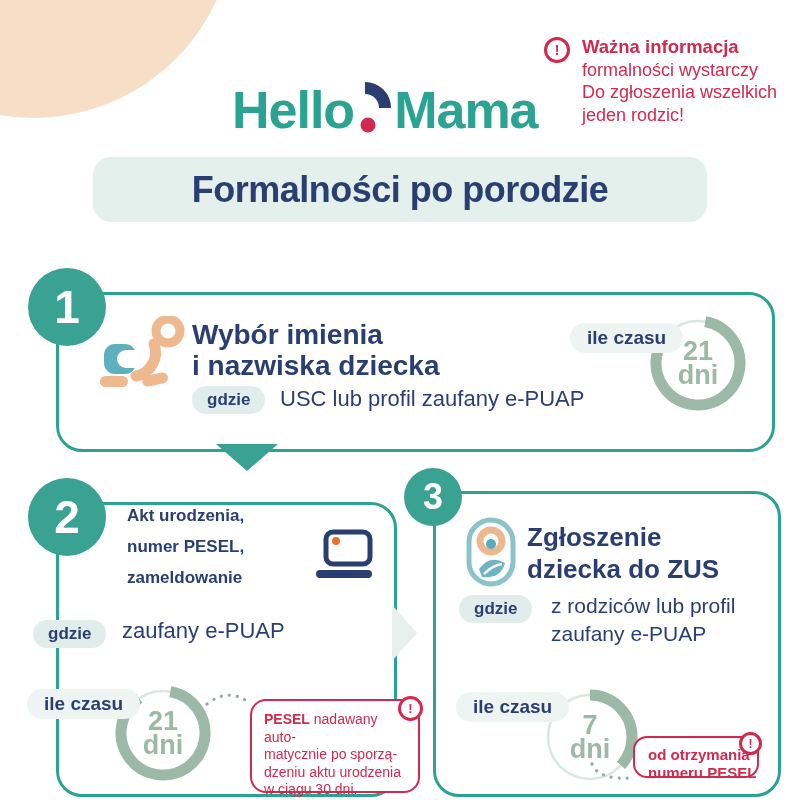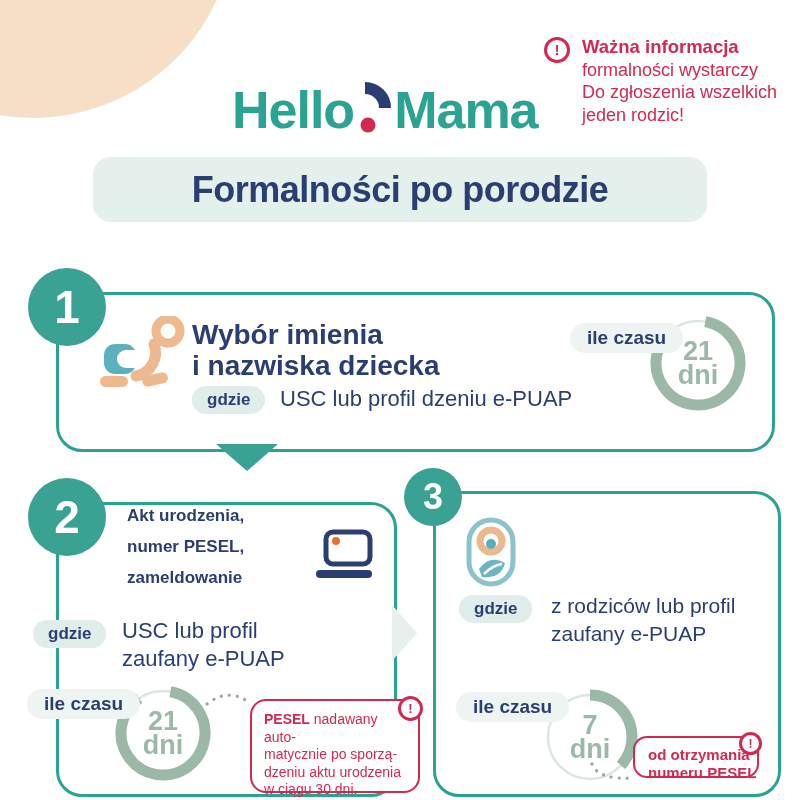--- a/index.html
+++ b/index.html
@@ -117,21 +117,21 @@
     <rect x="4" y="60" width="28" height="11" rx="5.5" fill="#eeb98e"></rect>
     <rect x="46" y="58" width="26" height="11" rx="5.5" fill="#eeb98e" transform="rotate(-12 59 63)"></rect>
   </svg>
 
   <div class="abs step-title t1">
     <div>Wybór imienia</div>
     <div>i nazwiska dziecka</div>
   </div>
   <div class="abs pill where-pill" style="left:192px;top:386px">gdzie</div>
   <div class="abs where-val wv1">
-    <div>USC lub profil dzeniu e-PUAP</div>
+    <div>USC lub profil zaufany e-PUAP</div>
   </div>
   <div class="abs pill time-pill" style="left:570px;top:323px">ile czasu</div>
   <div class="abs ring" style="left:648px;top:313px">
     <svg width="100" height="100">
       <circle class="ring-under" cx="50" cy="50" r="42"></circle>
       <circle class="ring-arc" cx="50" cy="50" r="42" stroke-dasharray="231 33" transform="rotate(-80 50 50)"></circle>
     </svg>
     <div class="ring-label">
       <div>21</div>
       <div>dni</div>
@@ -150,21 +150,20 @@
   </div>
 
   <svg class="abs" style="left:314px;top:529px" width="60" height="52" viewBox="0 0 60 52">
     <rect x="12" y="3" width="44" height="32" rx="7" fill="none" stroke="#2b3e72" stroke-width="5"></rect>
     <circle cx="22" cy="12" r="4" fill="#e8732a"></circle>
     <rect x="2" y="41" width="56" height="8" rx="4" fill="#2b3e72"></rect>
   </svg>
 
   <div class="abs pill where-pill" style="left:33px;top:620px">gdzie</div>
   <div class="abs where-val wv2">
-    <div>USC lub profil</div>
     <div>zaufany e-PUAP</div>
   </div>
   <div class="abs pill time-pill" style="left:27px;top:689px">ile czasu</div>
   <div class="abs ring" style="left:113px;top:683px">
     <svg width="100" height="100">
       <circle class="ring-under" cx="50" cy="50" r="42"></circle>
       <circle class="ring-arc" cx="50" cy="50" r="42" stroke-dasharray="231 33" transform="rotate(-80 50 50)"></circle>
     </svg>
     <div class="ring-label">
       <div>21</div>
@@ -190,20 +189,24 @@
   <div class="abs stepnum num3">3</div>
 
   <svg class="abs" style="left:464px;top:517px" width="54" height="70" viewBox="0 0 54 70">
     <rect x="5" y="3" width="44" height="64" rx="22" fill="#ffffff" stroke="#8cc3cb" stroke-width="5"></rect>
     <circle cx="27" cy="24" r="11" fill="#ffffff" stroke="#edb88d" stroke-width="7"></circle>
     <circle cx="27" cy="27" r="5" fill="#57adbc"></circle>
     <path d="M15 52 Q26 37 41 46 Q37 62 18 60 Z" fill="#6cb5c1"></path>
     <path d="M20 57 Q29 48 38 47" stroke="#ffffff" stroke-width="2.5" fill="none"></path>
   </svg>
 
+  <div class="abs step-title t3">
+    <div>Zgłoszenie</div>
+    <div>dziecka do ZUS</div>
+  </div>
   <div class="abs pill where-pill" style="left:459px;top:595px">gdzie</div>
   <div class="abs where-val wv3">
     <div>z rodziców lub profil</div>
     <div>zaufany e-PUAP</div>
   </div>
   <div class="abs pill time-pill" style="left:456px;top:692px">ile czasu</div>
   <div class="abs ring" style="left:540px;top:687px">
     <svg width="100" height="100">
       <circle class="ring-under" cx="50" cy="50" r="42"></circle>
       <circle class="ring-arc" cx="50" cy="50" r="42" stroke-dasharray="97 167" transform="rotate(-90 50 50)"></circle>

